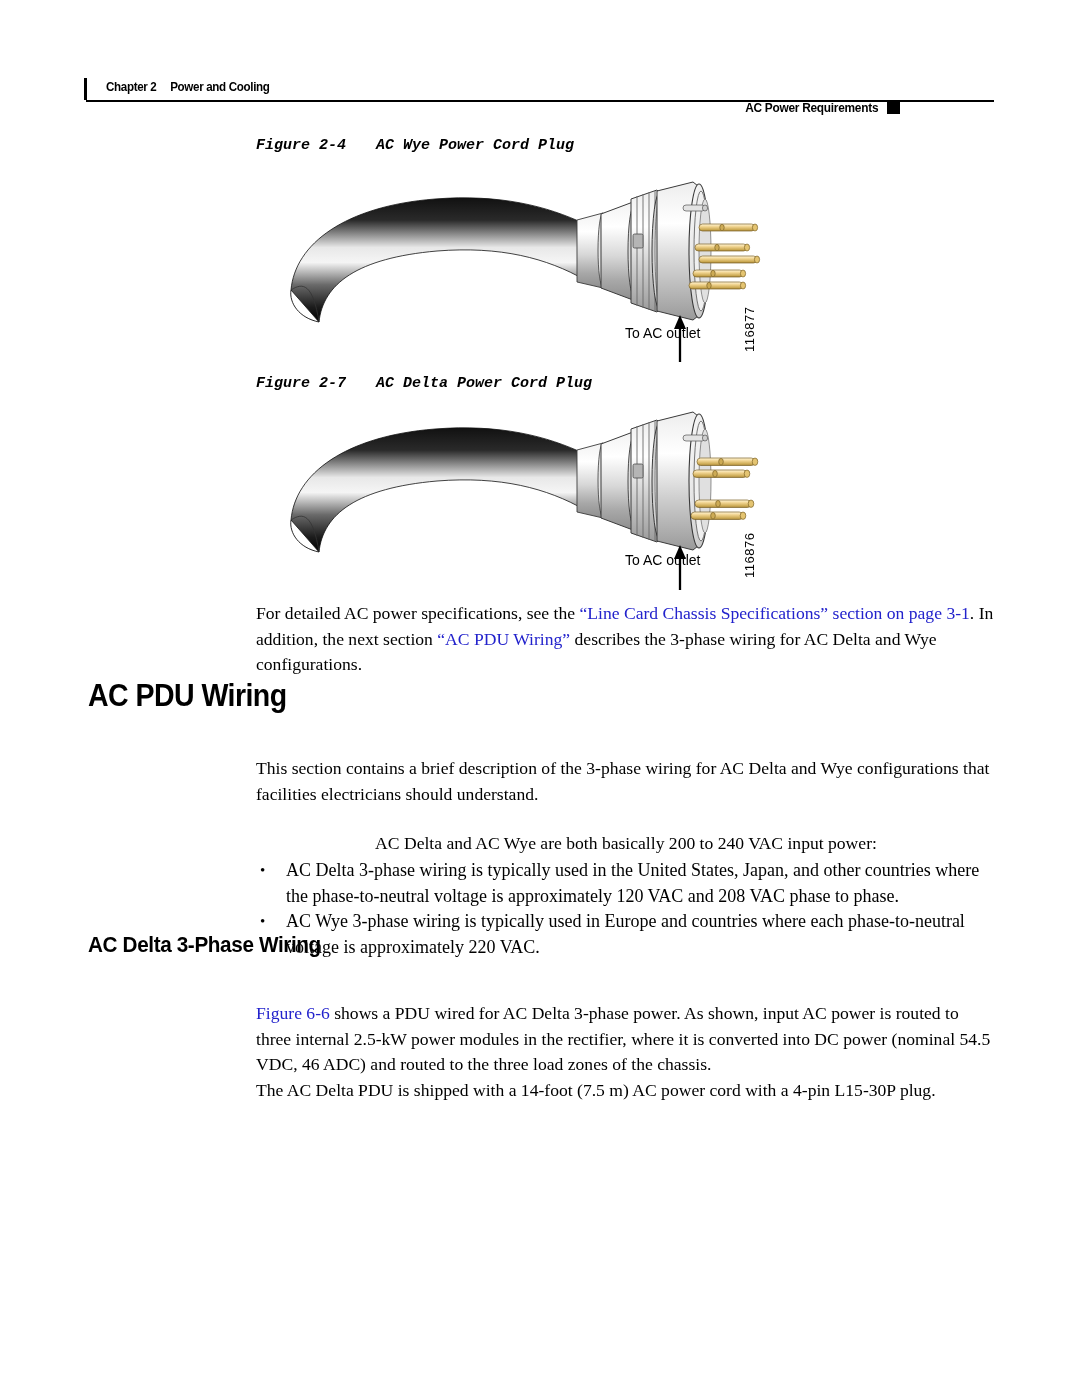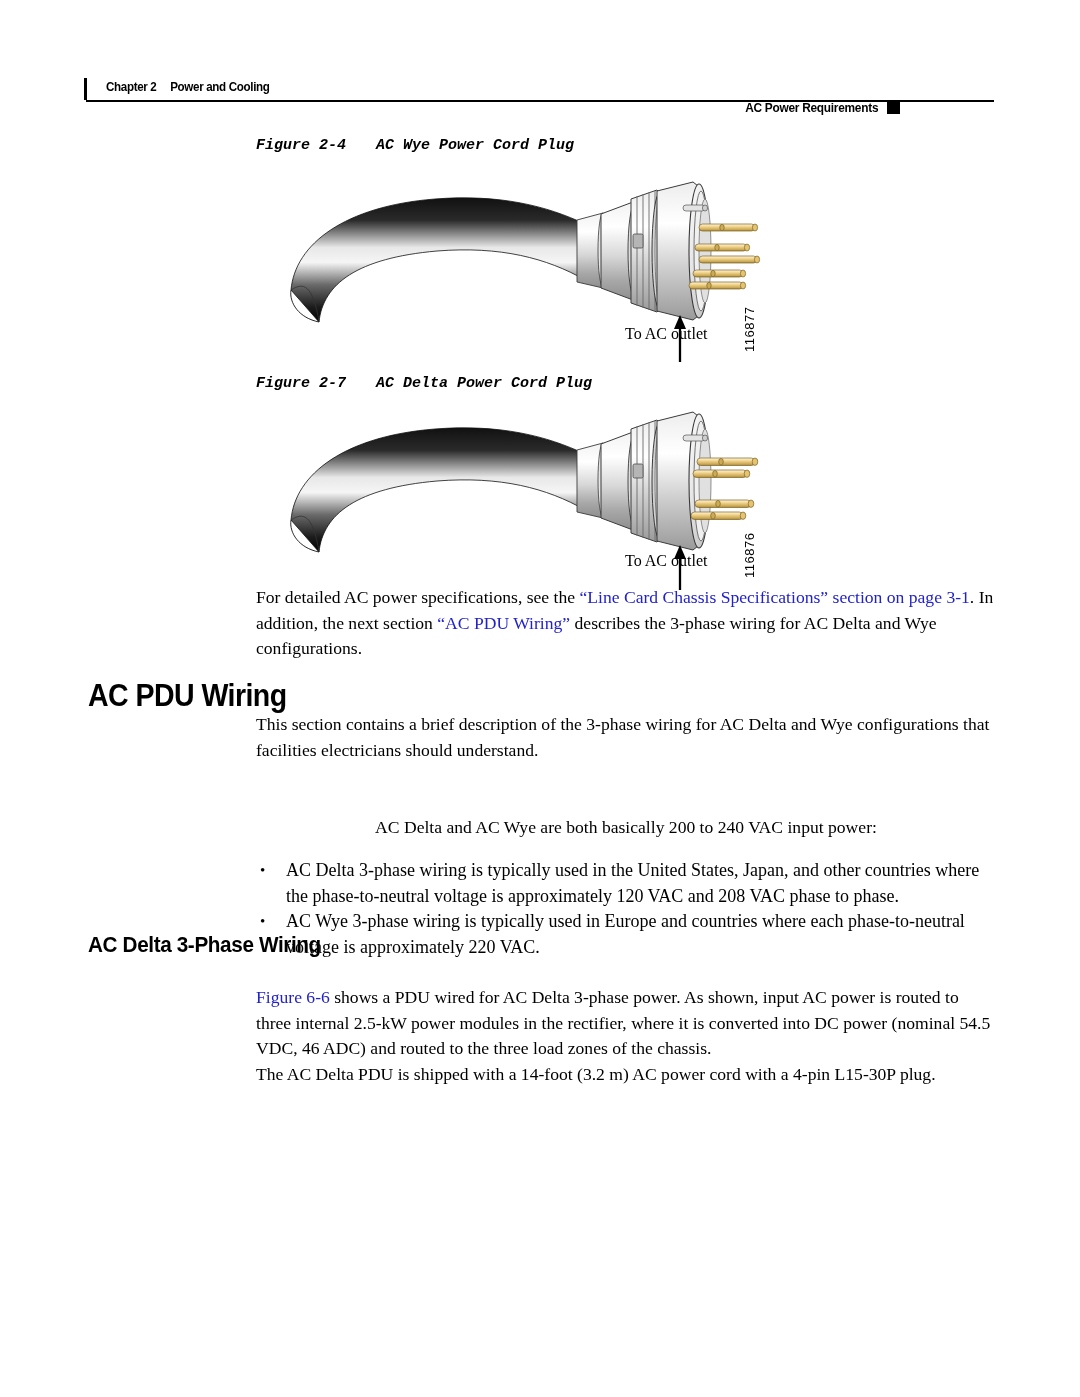--- a/index.html
+++ b/index.html
@@ -81,22 +81,22 @@
   
   .figure {
     position: absolute;
     width: 480px;
     height: 200px;
   }
   .figure svg { display: block; }
 
   .arrow-label {
     position: absolute;
-    font-family: Liberation Serif, serif;
-    font-size: 16px;
+    font-family: Liberation Sans, sans-serif;
+    font-size: 14px;
     white-space: nowrap;
   }
   .img-id {
     position: absolute;
     font-family: "Liberation Sans", sans-serif;
     font-size: 13px;
     letter-spacing: 0.5px;
     white-space: nowrap;
     transform: rotate(-90deg);
     transform-origin: left top;
@@ -104,20 +104,21 @@
 
   
   .body-text {
     position: absolute;
     left: 256px;
     width: 740px;
     font-family: "Liberation Serif", serif;
     font-size: 17.6px;
     line-height: 25.5px;
     text-align: left;
+    margin-top: 16px;
   }
   .link { color: #2222cc; }
 
   .h1-title {
     position: absolute;
     left: 88px;
     font-family: "Liberation Sans", sans-serif;
     font-weight: bold;
     font-size: 31px;
     letter-spacing: -0.6px;
@@ -389,32 +390,32 @@
 </div>
 <div class="arrow-label" style="left:625px; top:552px;">To AC outlet</div>
 <div class="img-id" style="left:742px; top:578px;">116876</div>
 
 <div class="body-text" style="top:585px;">
   <span>For detailed AC power specifications, see the </span><span class="link">“Line Card Chassis Specifications” section on page 3-1</span><span>. In addition, the next section </span><span class="link">“AC PDU Wiring”</span><span> describes the 3-phase wiring for AC Delta and Wye configurations.</span>
 </div>
 
 <div class="h1-title" style="top:678px;">AC PDU Wiring</div>
 
-<div class="body-text" style="top:712px;">This section contains a brief description of the 3-phase wiring for AC Delta and Wye configurations that facilities electricians should understand.</div>
+<div class="body-text" style="top:740px;">This section contains a brief description of the 3-phase wiring for AC Delta and Wye configurations that facilities electricians should understand.</div>
 <div class="body-text" style="top:815px;text-align:center;">AC Delta and AC Wye are both basically 200 to 240 VAC input power:</div>
 
 <div class="bullet-item" style="top:858px;">AC Delta 3-phase wiring is typically used in the United States, Japan, and other countries where the phase-to-neutral voltage is approximately 120 VAC and 208 VAC phase to phase.</div>
 <div class="bullet-item" style="top:909px;">AC Wye 3-phase wiring is typically used in Europe and countries where each phase-to-neutral voltage is approximately 220 VAC.</div>
 
 <div class="h2-title" style="top:932px;">AC Delta 3-Phase Wiring</div>
 
 <div class="body-text" style="top:985px;">
   <span class="link">Figure 6-6</span><span> shows a PDU wired for AC Delta 3-phase power. As shown, input AC power is routed to three internal 2.5-kW power modules in the rectifier, where it is converted into DC power (nominal 54.5 VDC, 46 ADC) and routed to the three load zones of the chassis.</span>
 </div>
-<div class="body-text" style="top:1062px;">The AC Delta PDU is shipped with a 14-foot (3.2 m) AC power cord with a 4-pin L15-30P plug.</div>
+<div class="body-text" style="top:1062px;">The AC Delta PDU is shipped with a 14-foot (7.5 m) AC power cord with a 4-pin L15-30P plug.</div>
 
 <div class="page-footer">
   
   
   
   
   
   
 </div>
 

